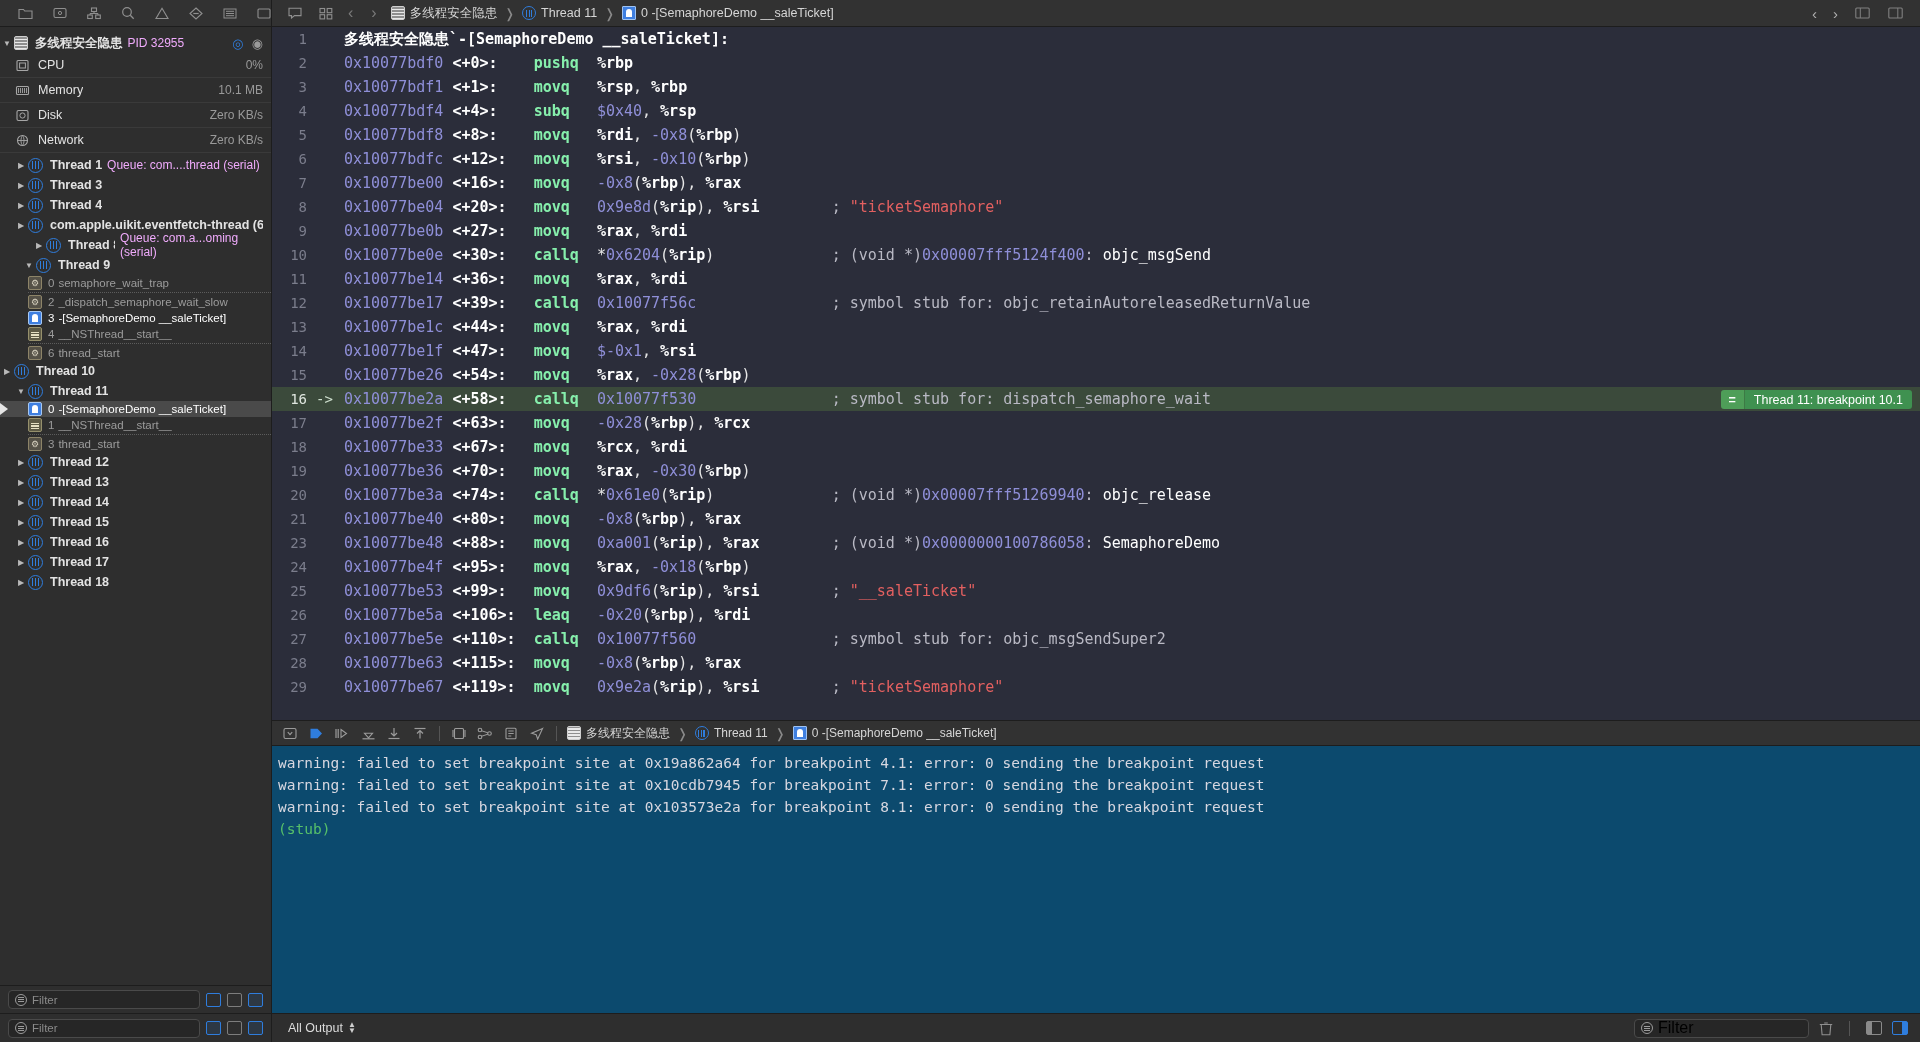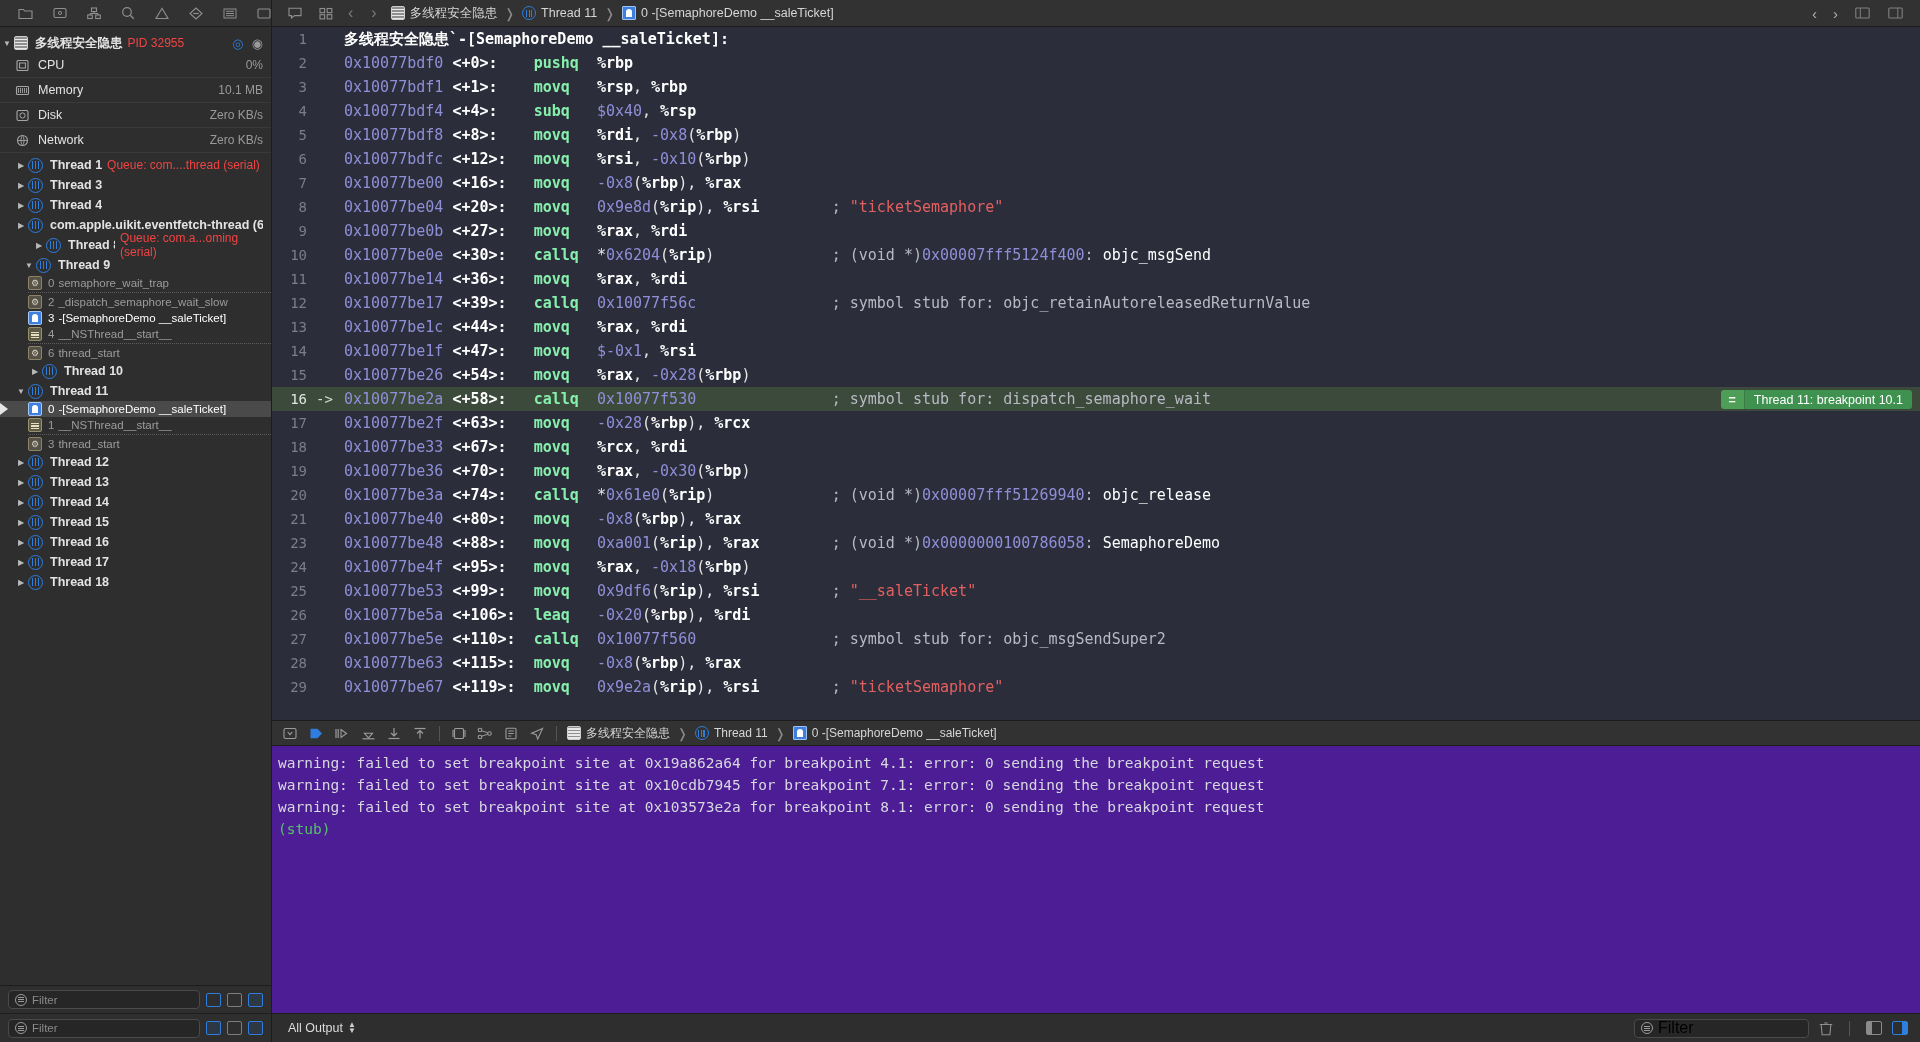--- a/index.html
+++ b/index.html
@@ -63,21 +63,21 @@
   }
   .row.proc { height:24px; font-weight:bold; }
   .disc {
     width:14px; min-width:14px; display:flex; align-items:center; justify-content:center;
     color:#b9b9b9; font-size:8px;
   }
   .disc.empty { visibility:hidden; }
   .tri-r:before { content:"\25B6"; }
   .tri-d:before { content:"\25BC"; }
   .row .label { white-space:nowrap; overflow:hidden; text-overflow:clip; }
-  .row .sub { color:#ef4444; font-weight:normal; margin-left:5px; font-size:12px; }
+  .row .sub { color:#f0abfc; font-weight:normal; margin-left:5px; font-size:12px; }
   .row .right { margin-left:auto; color:#9a9a9a; font-size:12px; font-weight:normal; }
   .gauge { width:17px;min-width:17px;height:14px;margin-right:7px;display:flex;align-items:center;justify-content:center;}
   .thread-icon { width:15px;min-width:15px;height:15px;border-radius:50%;border:1.7px solid #2f7ddd;margin-right:7px;
      display:flex;align-items:center;justify-content:center;}
   .thread-icon i{display:block;width:8px;height:8px;
      background:repeating-linear-gradient(90deg,#2f7ddd 0 1.4px, transparent 1.4px 2.8px);}
   .divider-row { height:1px; background:#3a3a3a; margin:2px 0; }
 
   .frow { height:16px; display:flex; align-items:center; font-size:11.5px; color:#9c9c9c; position:relative; }
   .frow .fbadge { width:14px;min-width:14px;height:14px;margin-right:6px;display:flex;align-items:center;justify-content:center;
@@ -152,21 +152,21 @@
     height:26px; min-height:26px; background:#323232;
     border-top:1px solid #1d1d1d; border-bottom:1px solid #1d1d1d;
     display:flex; align-items:center; gap:0px; padding-left:5px;
   }
   .dbg-ico { width:26px;height:24px;display:flex;align-items:center;justify-content:center;opacity:.72;}
   .dbg-ico.blue { opacity:1; }
   .vsep { width:1px;height:15px;background:#555; margin:0 6px; }
   .dbg-crumbs { display:flex;align-items:center;gap:5px;font-size:12px;color:#d6d6d6;margin-left:4px;}
 
   
-  .console { flex:1; background:#4c1d95; padding:6px 0 0 4px; overflow:hidden; }
+  .console { flex:1; background:#0c4a6e; padding:6px 0 0 4px; overflow:hidden; }
   .cline {
     font-family:"DejaVu Sans Mono", monospace; font-size:14.5px; line-height:22px;
     color:#d7d7e0; white-space:pre; padding-left:2px;
   }
   .cline.prompt { color:#56c06a; }
 
   
   .bottom {
     height:29px; min-height:29px; background:#2e2e2e;
     border-top:1px solid #1d1d1d; display:flex; align-items:center;
@@ -426,21 +426,21 @@
             <span class="fbadge stack"></span>
             <span class="fnum">4</span>
             <span class="label">__NSThread__start__</span>
           </div>
           <div class="dotted"></div>
           <div class="frow indent28">
             <span class="fbadge gear">⚙</span>
             <span class="fnum">6</span>
             <span class="label">thread_start</span>
           </div>
-          <div class="row" style="padding-left:28px">
+          <div class="row" style="padding-left:0">
             <span class="disc tri-r"></span>
             <span class="thread-icon">
               <i></i>
             </span>
             <span class="label" style="font-weight:bold">Thread 10</span>
           </div>
           <div class="row" style="padding-left:14px">
             <span class="disc tri-d"></span>
             <span class="thread-icon">
               <i></i>

